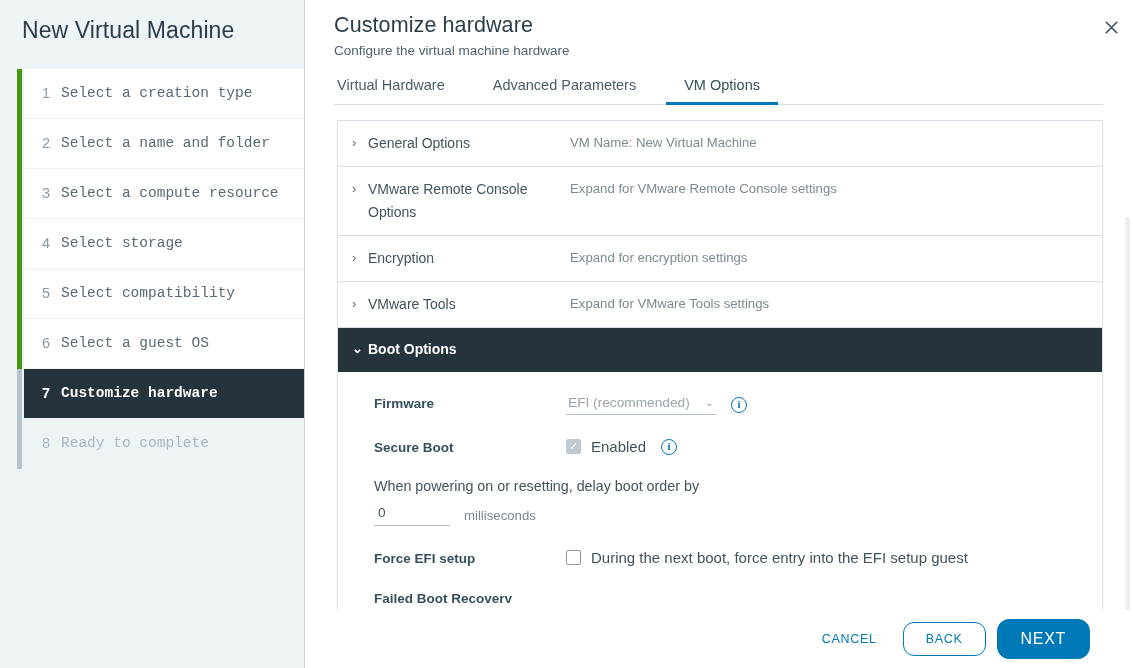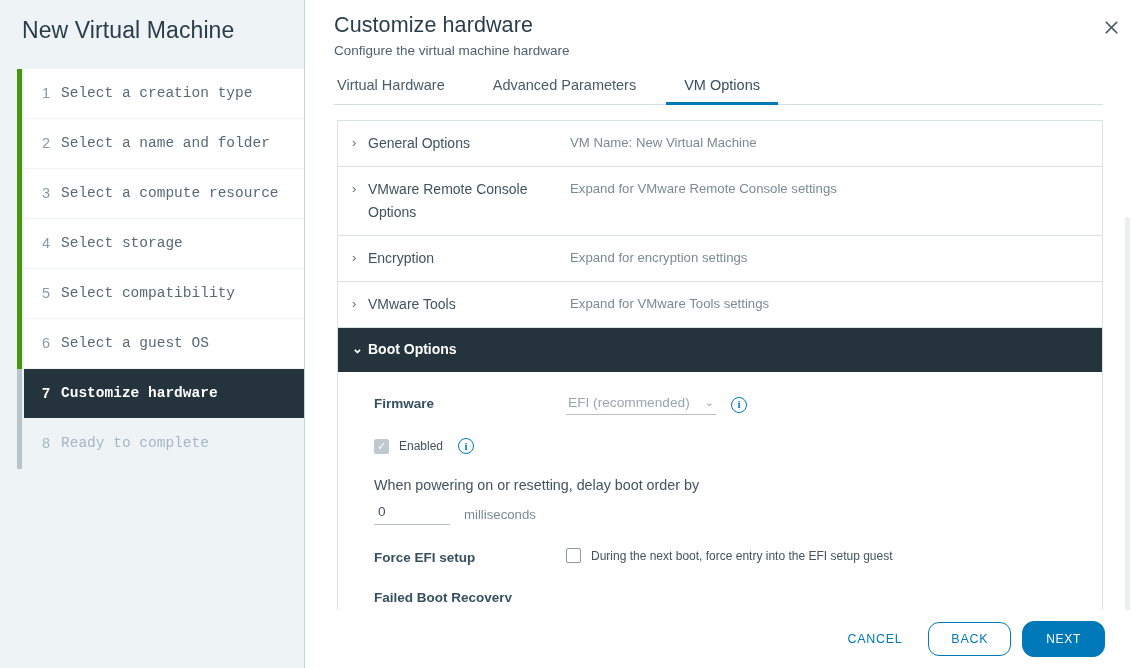--- a/index.html
+++ b/index.html
@@ -299,21 +299,21 @@
   .cb.checked.disabled {
     background: #bfc9cf;
     border-color: #bfc9cf;
   }
   .cb .tick {
     color: #ffffff;
     font-size: 11px;
     line-height: 1;
   }
   .cb-text {
-    font-size: 12px;
+    font-size: 15px;
     color: #41535f;
     margin-left: 10px;
   }
 
   .stack { display: block; width: 100%; }
   .delay-text {
     font-size: 14.3px;
     color: #41535f;
     margin-bottom: 10px;
   }
@@ -347,21 +347,21 @@
     background: #eceff1;
     border-radius: 3px;
   }
 
   
   .footer {
     height: 58px;
     display: flex;
     align-items: center;
     justify-content: flex-end;
-    padding-right: 28px;
+    padding-right: 43px;
     gap: 0;
     background: #ffffff;
   }
   .btn-link {
     font-size: 12.5px;
     color: #0079b8;
     letter-spacing: .7px;
     background: none;
     border: none;
     padding: 8px 16px;
@@ -374,21 +374,21 @@
     letter-spacing: .7px;
     background: #ffffff;
     border: 1px solid #0079b8;
     border-radius: 11px;
     padding: 9px 22px;
     margin-left: 10px;
     cursor: pointer;
     font-family: "Liberation Sans", sans-serif;
   }
   .btn-primary {
-    font-size: 12px;
+    font-size: 16px;
     color: #ffffff;
     letter-spacing: .7px;
     background: #0079b8;
     border: 1px solid #0079b8;
     border-radius: 12px;
     padding: 10px 23px;
     margin-left: 11px;
     cursor: pointer;
     font-family: "Liberation Sans", sans-serif;
   }
@@ -509,20 +509,21 @@
             <div class="field-ctl">
               <div class="sel">
                 <span class="sel-val">EFI (recommended)</span>
                 <span class="sel-chev">⌄</span>
               </div>
               <span class="info-icon">i</span>
             </div>
           </div>
 
           <div class="field">
+            <div class="field-label">Secure Boot</div>
             <div class="field-ctl">
               <span class="cb checked disabled">
                 <span class="tick">✓</span>
               </span>
               <span class="cb-text">Enabled</span>
               <span class="info-icon">i</span>
             </div>
           </div>
 
           <div class="field">

